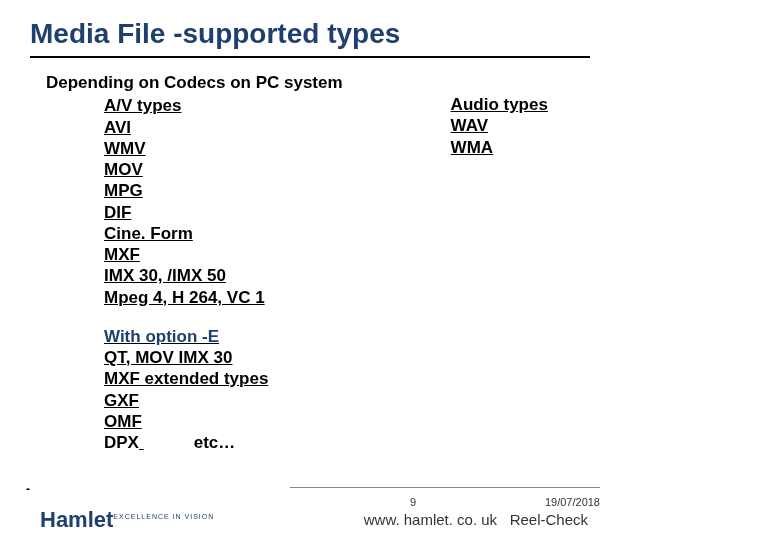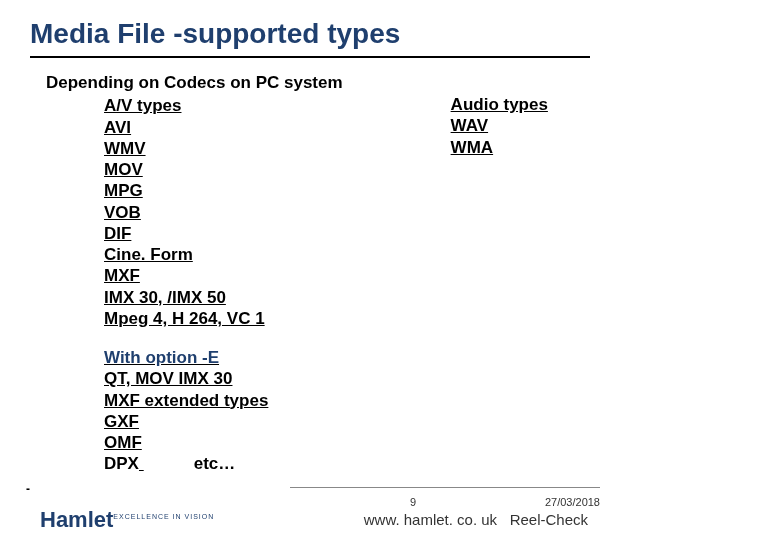--- a/index.html
+++ b/index.html
@@ -157,21 +157,20 @@
 
     <div class="col-left">
       <p class="intro">Depending on Codecs on PC system</p>
 
       <div class="group">
         <p class="heading">A/V types</p>
         <p class="item">AVI</p>
         <p class="item">WMV</p>
         <p class="item">MOV</p>
         <p class="item">MPG</p>
-        <p class="item">VOB</p>
         <p class="item">DIF</p>
         <p class="item">Cine. Form</p>
         <p class="item">MXF</p>
         <p class="item">IMX 30, /IMX 50</p>
         <p class="item">Mpeg 4, H 264,  VC 1</p>
       </div>
 
       <div class="group">
         <p class="option-heading">With option -E</p>
         <p class="item">QT, MOV  IMX 30</p>
@@ -195,21 +194,21 @@
 
   </div>
 
   <div class="tick">-</div>
 
   <div class="footer-rule-wrap">
     <hr class="footer-rule">
   </div>
   <div class="footer-row1">
     <span class="slideno">9</span>
-    <span class="date">27/03/2018</span>
+    <span class="date">19/07/2018</span>
   </div>
   <div class="footer-row2">
     <span>www. hamlet. co. uk</span>&nbsp;&nbsp;
     <span>Reel-Check</span>
   </div>
 
   <div class="logo">
     <span class="brand">
       <span class="h-bar">Hamlet</span>
     </span>

